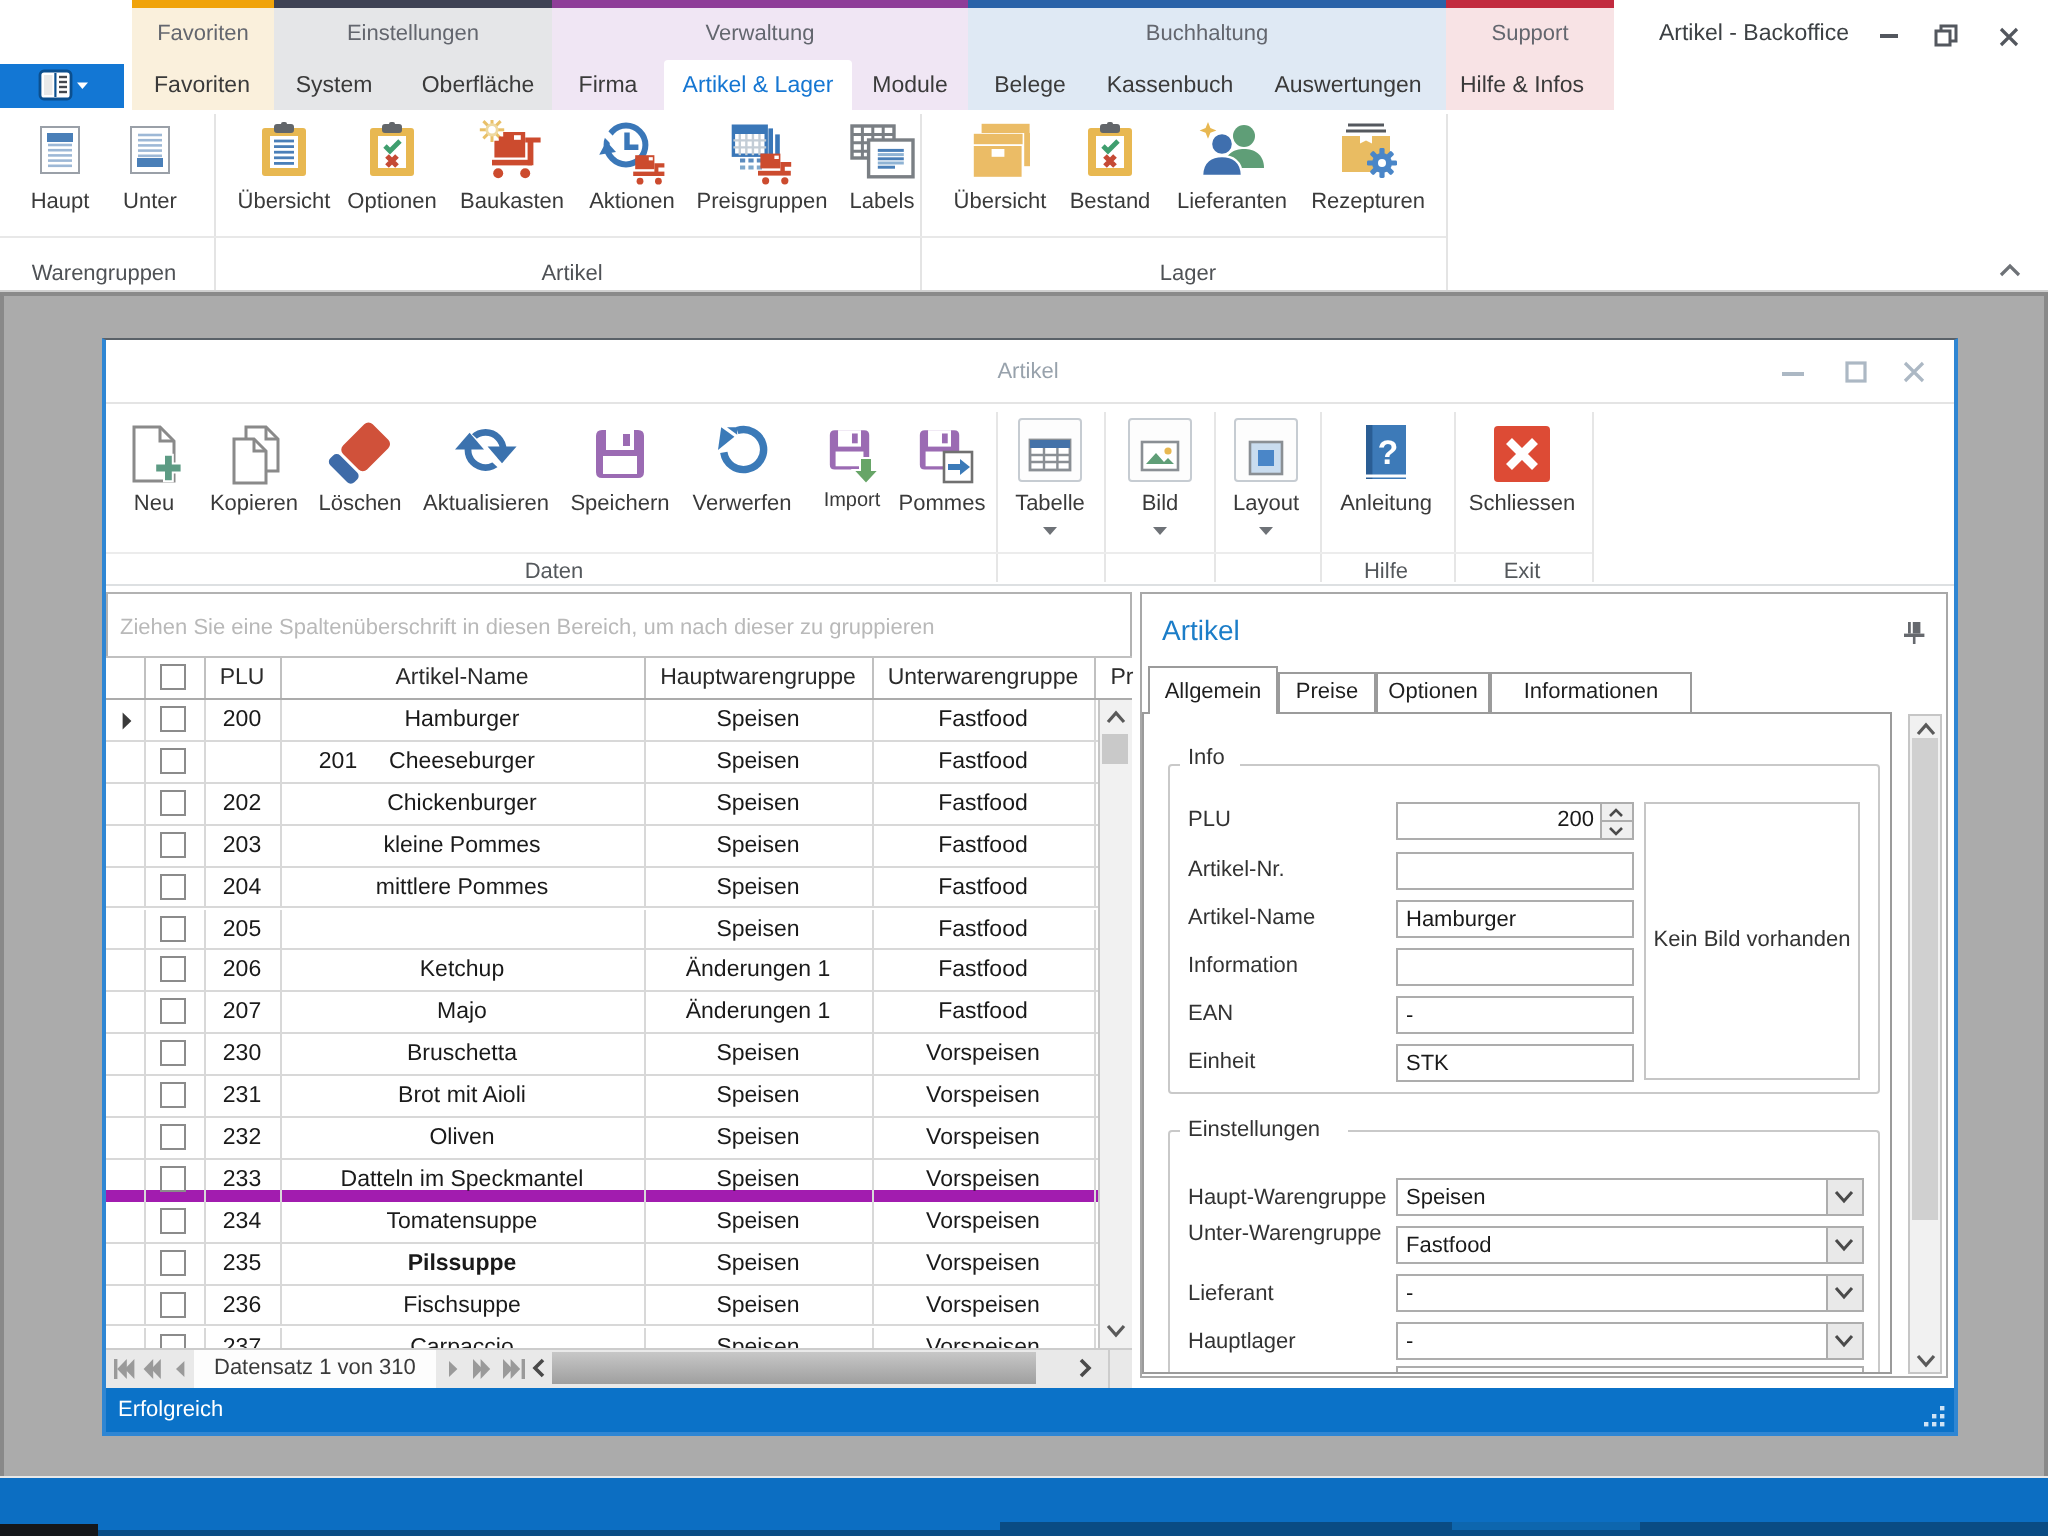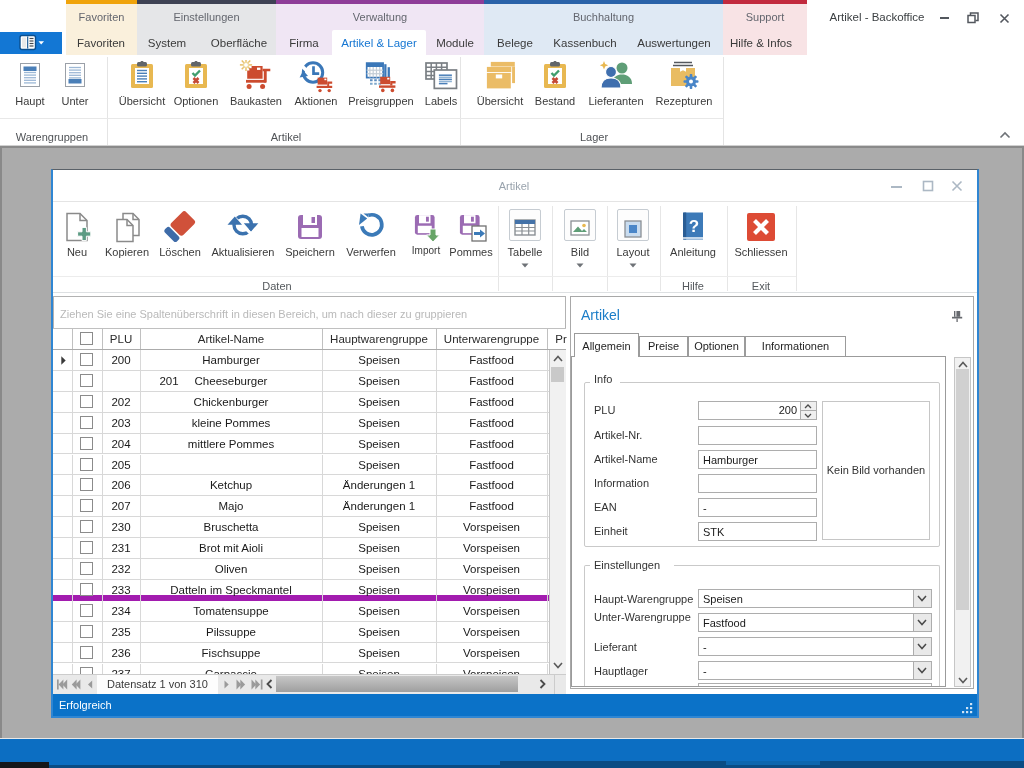--- a/index.html
+++ b/index.html
@@ -542,21 +542,21 @@
 </div>
 <div class="a" style="left:0;top:271.7px;width:512px;height:20.9px;border-bottom:1px solid #D8D8D8;">
 <div class="a" style="left:19px;top:0;width:1px;height:20.9px;background:#D8D8D8;"></div>
 <div class="a" style="left:49px;top:0;width:1px;height:20.9px;background:#D8D8D8;"></div>
 <div class="a" style="left:87px;top:0;width:1px;height:20.9px;background:#D8D8D8;"></div>
 <div class="a" style="left:269px;top:0;width:1px;height:20.9px;background:#D8D8D8;"></div>
 <div class="a" style="left:383px;top:0;width:1px;height:20.9px;background:#D8D8D8;"></div>
 <div class="a" style="left:494px;top:0;width:1px;height:20.9px;background:#D8D8D8;"></div>
 <div class="a ct" style="left:27px;top:3px;width:13px;height:13px;background:#fff;border:1px solid #8B8B8B;"></div>
 <div class="a ct" style="left:49px;top:0;width:38px;height:20px;font-size:11.5px;color:#1A1A1A;">235</div>
-<div class="a ct" style="left:87px;top:0;width:182px;height:20px;font-size:11.5px;color:#1A1A1A;">Pilssuppe</div>
+<div class="a ct" style="left:87px;top:0;width:182px;height:20px;font-size:11.5px;color:#1A1A1A;font-weight:bold;">Pilssuppe</div>
 <div class="a ct" style="left:269px;top:0;width:114px;height:20px;font-size:11.5px;color:#1A1A1A;">Speisen</div>
 <div class="a ct" style="left:383px;top:0;width:111px;height:20px;font-size:11.5px;color:#1A1A1A;">Vorspeisen</div>
 </div>
 <div class="a" style="left:0;top:292.6px;width:512px;height:20.9px;border-bottom:1px solid #D8D8D8;">
 <div class="a" style="left:19px;top:0;width:1px;height:20.9px;background:#D8D8D8;"></div>
 <div class="a" style="left:49px;top:0;width:1px;height:20.9px;background:#D8D8D8;"></div>
 <div class="a" style="left:87px;top:0;width:1px;height:20.9px;background:#D8D8D8;"></div>
 <div class="a" style="left:269px;top:0;width:1px;height:20.9px;background:#D8D8D8;"></div>
 <div class="a" style="left:383px;top:0;width:1px;height:20.9px;background:#D8D8D8;"></div>
 <div class="a" style="left:494px;top:0;width:1px;height:20.9px;background:#D8D8D8;"></div>

